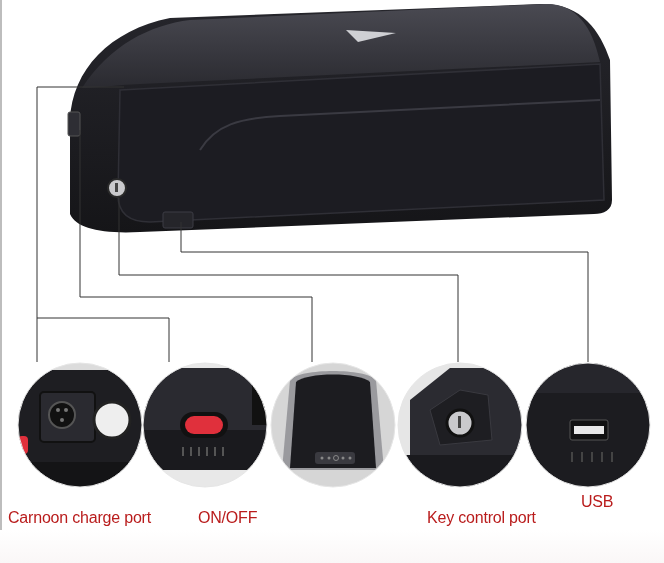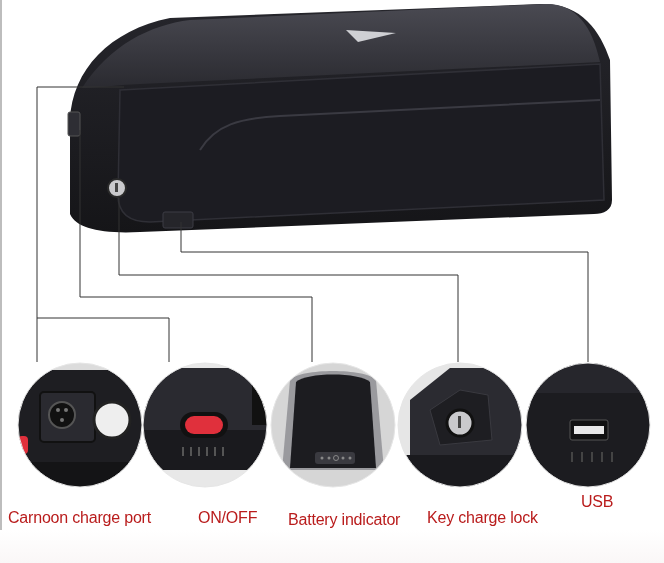--- a/index.html
+++ b/index.html
@@ -134,16 +134,15 @@
           <line x1="592" y1="452" x2="592" y2="462"></line>
         <line x1="602" y1="452" x2="602" y2="462"></line>
           <line x1="612" y1="452" x2="612" y2="462"></line>
       </g>
     </g>
     <circle cx="588" cy="425" r="62" fill="none" stroke="#e6e6e6" stroke-width="1"></circle>
   </svg>
 
   <div class="label" style="left:8px">Carnoon charge port</div>
   <div class="label" style="left:198px">ON/OFF</div>
-  <div class="label" style="left:288px;top:511px">Battery indicator</div>
-  <div class="label" style="left:427px">Key charge lock</div>
+  <div class="label" style="left:427px">Key control port</div>
   <div class="label" style="left:581px;top:493px">USB</div>
 </div>
 
 </body></html>

